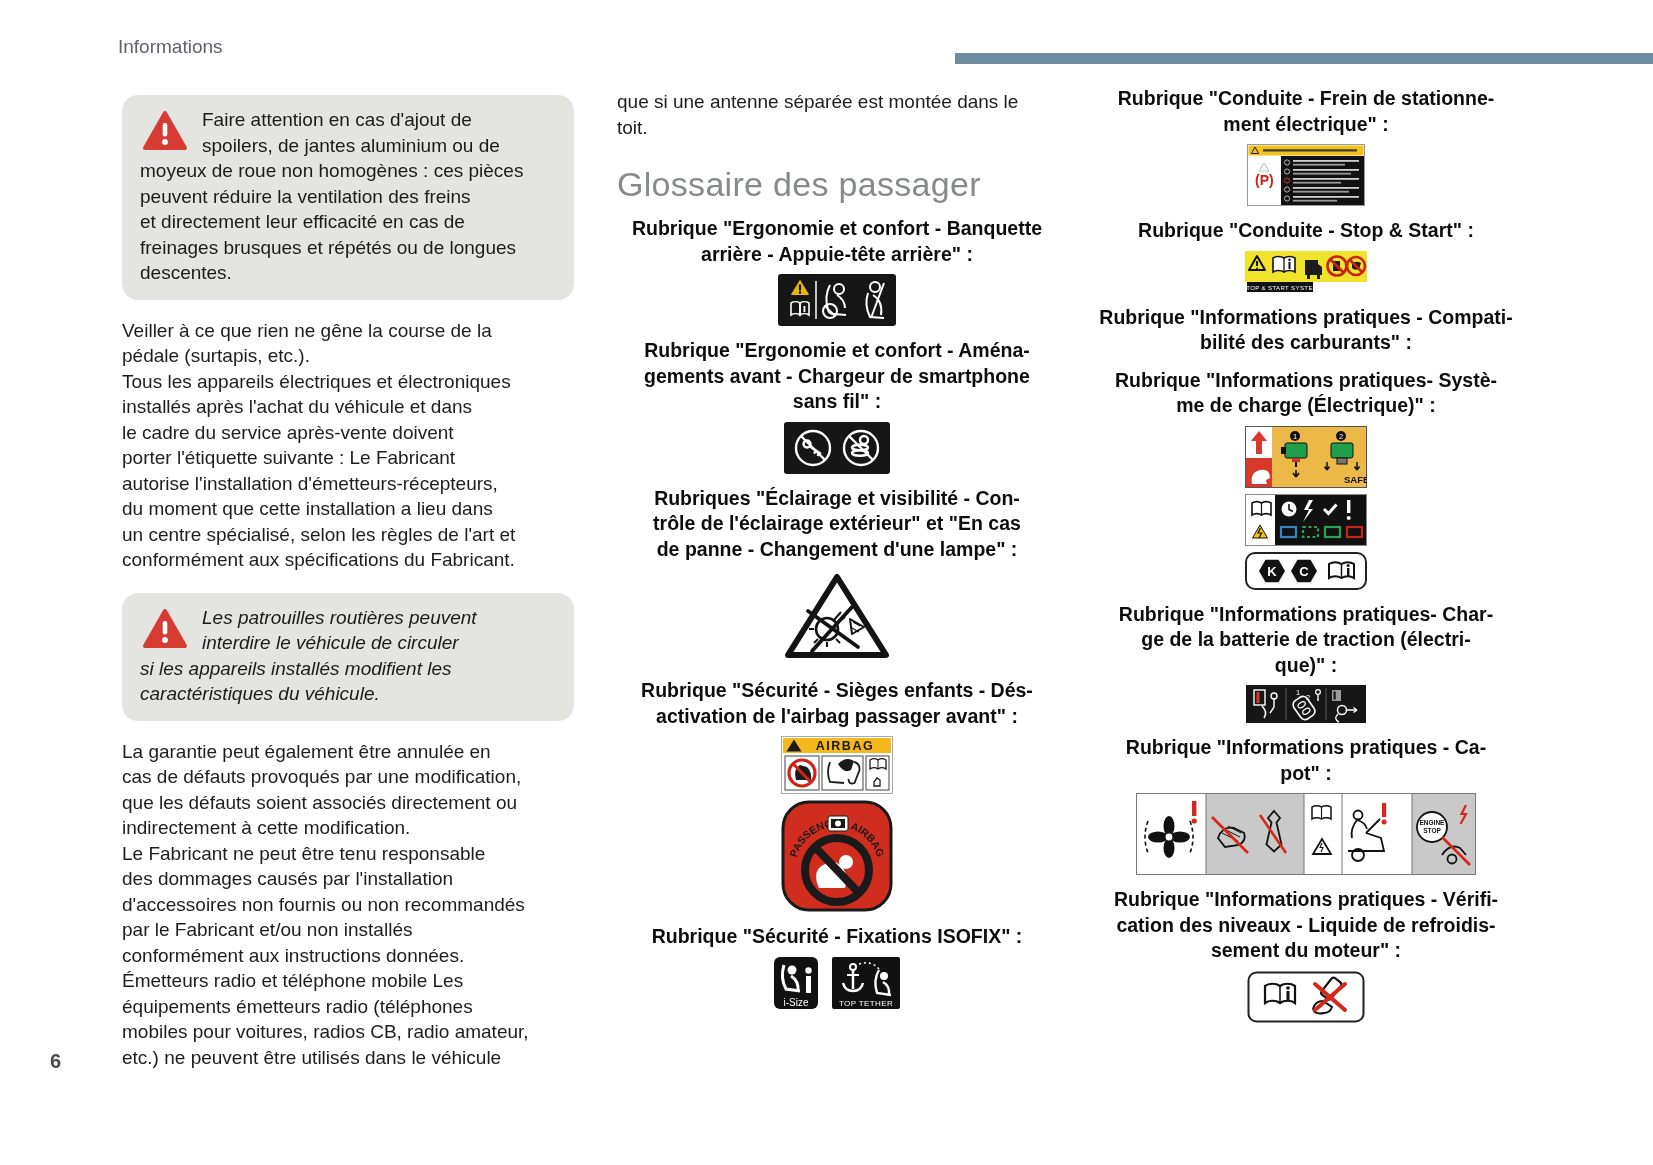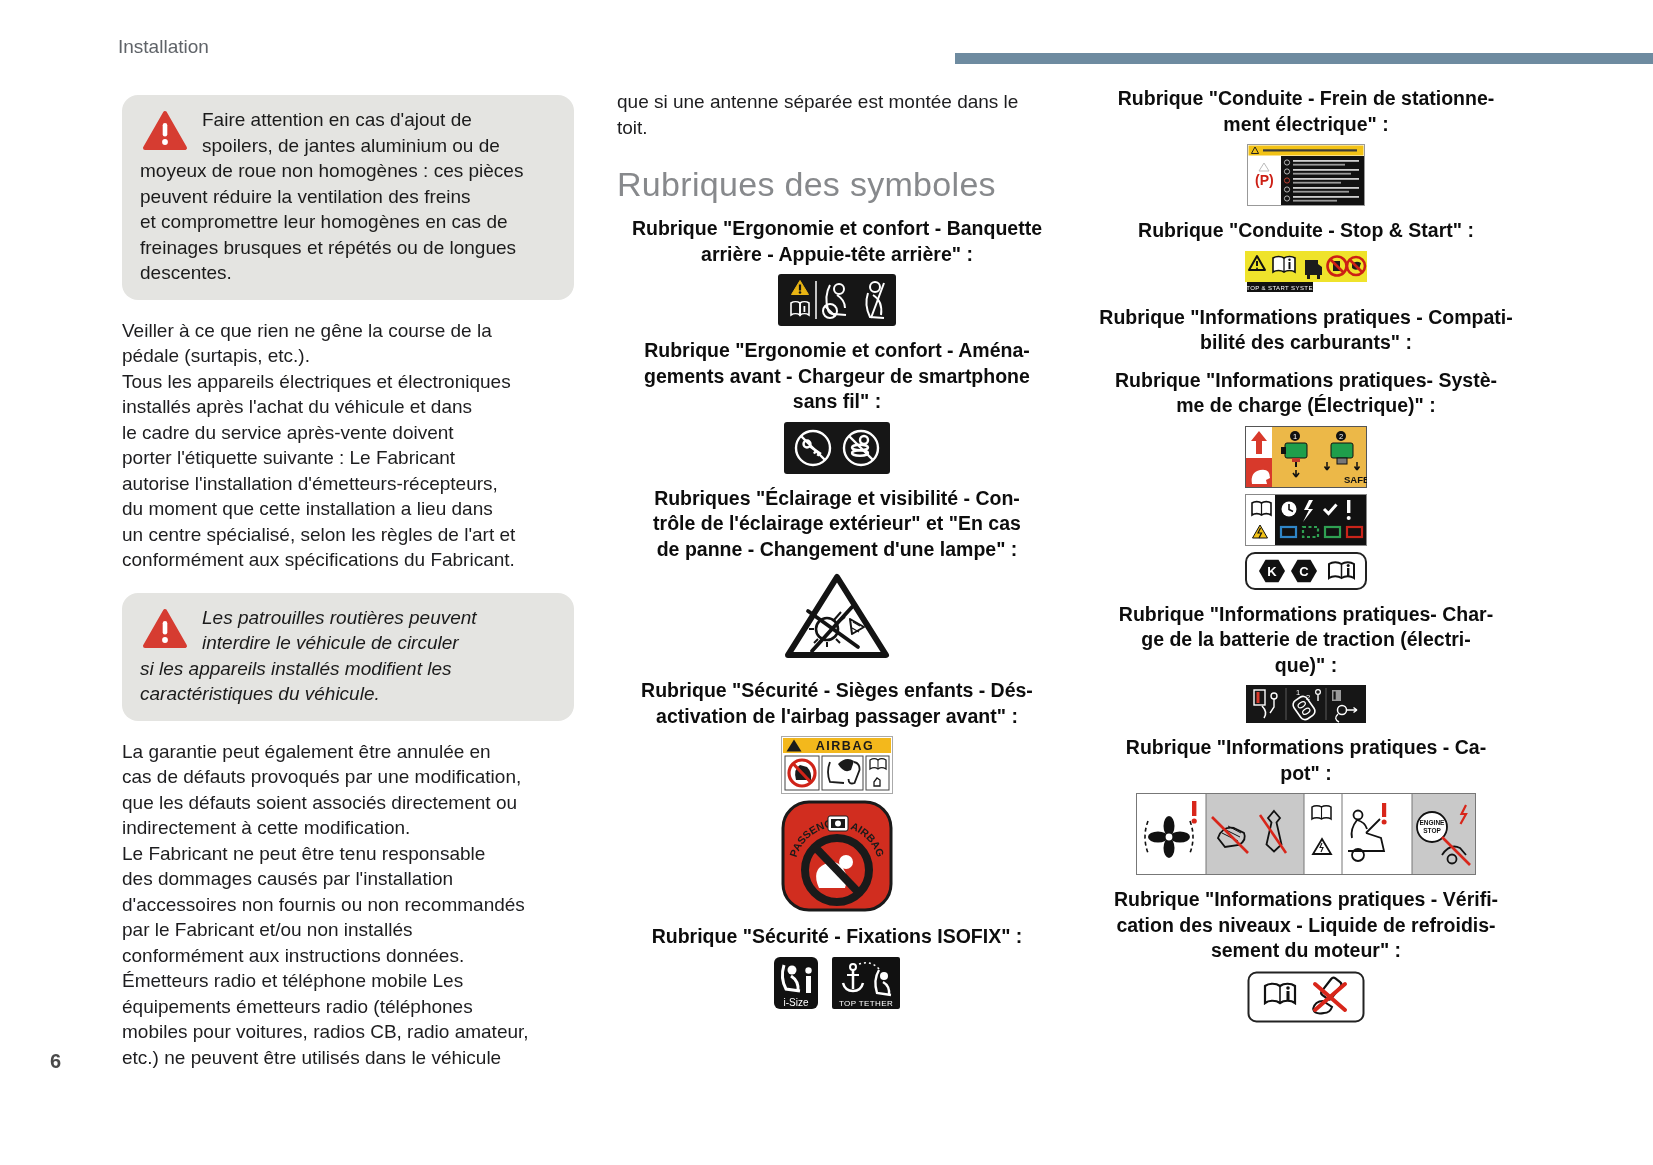--- a/index.html
+++ b/index.html
@@ -30,37 +30,37 @@
   .col-right .rub:first-child{margin-top:0;}
   .icon-row{display:flex;justify-content:center;align-items:center;gap:14px;margin:4px 0 6px;}
   .icon-stack{display:flex;flex-direction:column;align-items:center;gap:6px;margin:4px 0 6px;}
   svg{display:block;}
 </style>
 </head>
 <body>
 
 <div id="page">
 
-  <div class="section-title">Installation</div>
+  <div class="section-title">Informations</div>
   <div class="top-bar"></div>
   <div class="page-number">6</div>
 
   <div class="col col-left">
 
     <div class="warnbox">
       <svg class="tri" width="46" height="42" viewBox="0 0 46 42">
         <path d="M23 3 L43 38 H3 Z" fill="#d63c31" stroke="#d63c31" stroke-width="4" stroke-linejoin="round"></path>
         <rect x="20.7" y="13" width="4.6" height="13.5" rx="2.3" fill="#fff"></rect>
         <circle cx="23" cy="32" r="2.9" fill="#fff"></circle>
       </svg>
       <div class="body-text">Faire attention en cas d'ajout de
 spoilers, de jantes aluminium ou de
 moyeux de roue non homogènes : ces pièces
 peuvent réduire la ventilation des freins
-et compromettre leur homogènes en cas de
+et directement leur efficacité en cas de
 freinages brusques et répétés ou de longues
 descentes.</div>
     </div>
 
     <div class="body-text">Veiller à ce que rien ne gêne la course de la
 pédale (surtapis, etc.).</div>
 
     <div class="body-text">Tous les appareils électriques et électroniques
 installés après l'achat du véhicule et dans
 le cadre du service après-vente doivent
@@ -95,21 +95,21 @@
 équipements émetteurs radio (téléphones
 mobiles pour voitures, radios CB, radio amateur,
 etc.) ne peuvent être utilisés dans le véhicule</div>
   </div>
 
   <div class="col col-mid">
 
     <div class="body-text">que si une antenne séparée est montée dans le
 toit.</div>
 
-    <div class="glossary-title">Rubriques des symboles</div>
+    <div class="glossary-title">Glossaire des passager</div>
 
     <div class="rub">Rubrique "Ergonomie et confort - Banquette
 arrière - Appuie-tête arrière" :</div>
     <div class="icon-row">
       <svg width="118" height="52" viewBox="0 0 118 52">
         <rect width="118" height="52" rx="3" fill="#161616"></rect>
         <path d="M22 6.5 L30.5 20.5 H13.5 Z" fill="#e8b413" stroke="#e8b413" stroke-linejoin="round"></path>
         <rect x="20.9" y="10.5" width="2.2" height="6" fill="#161616"></rect>
         <circle cx="22" cy="18.5" r="1.3" fill="#161616"></circle>
         <g stroke="#fff" fill="none" stroke-width="1.6">

